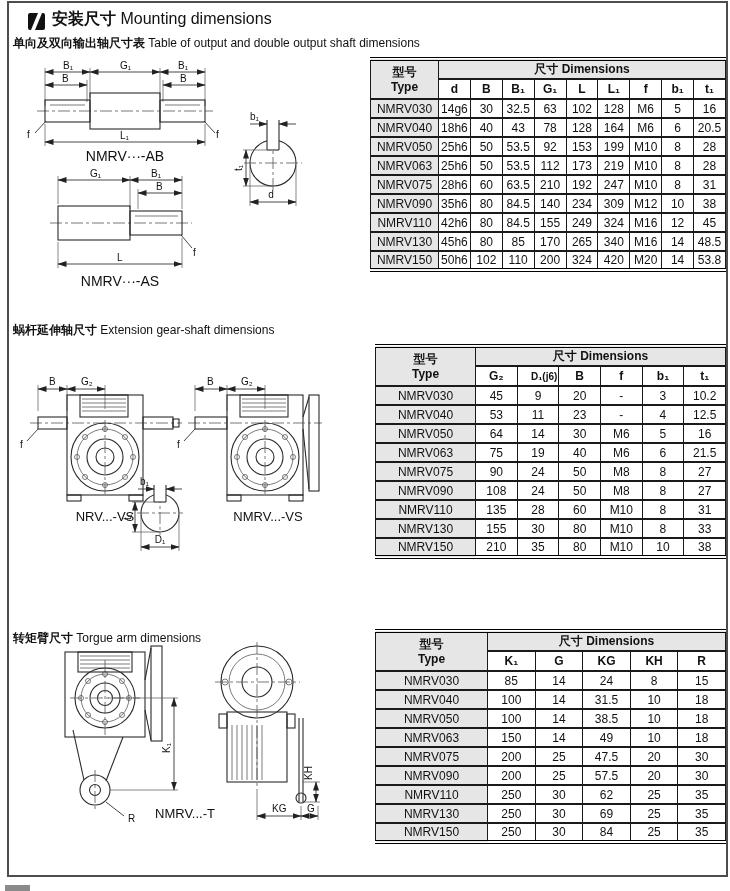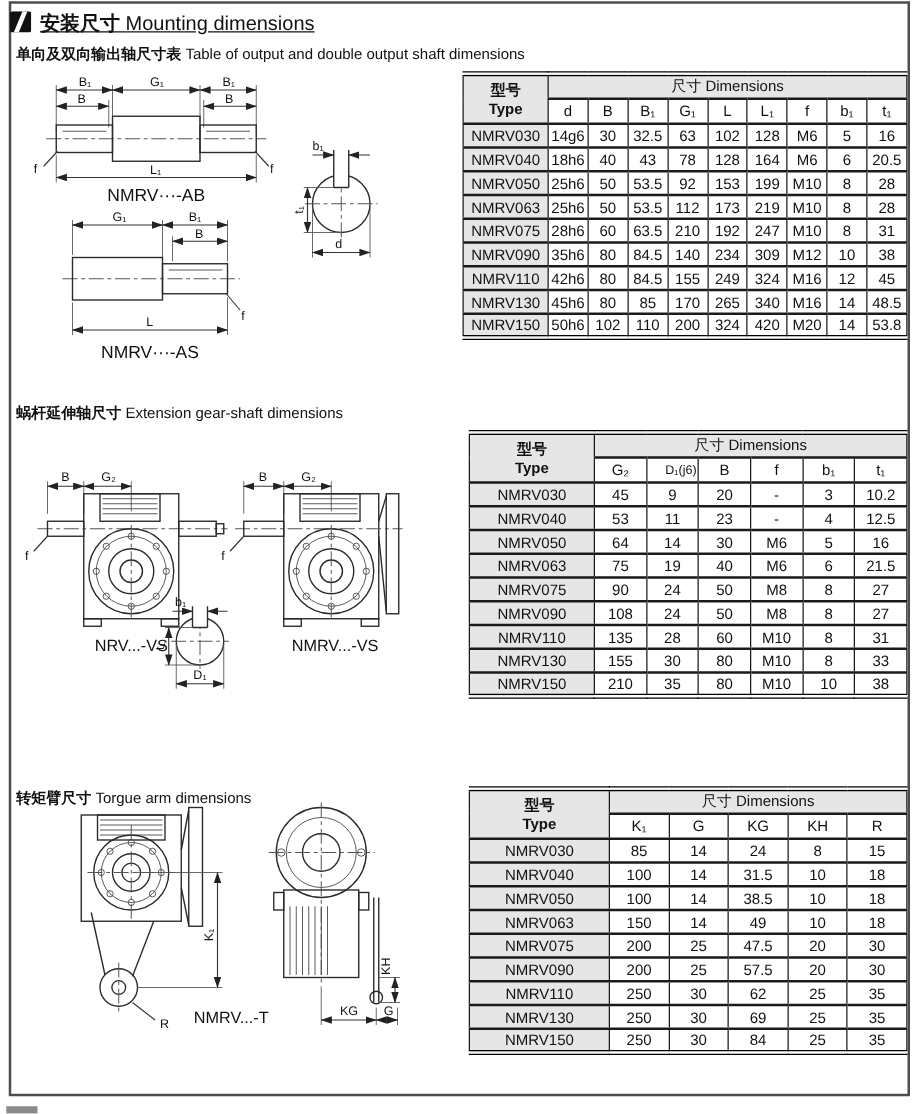--- a/index.html
+++ b/index.html
@@ -1,39 +1,39 @@
 <!DOCTYPE html>
 <html style="--header_gray: #e6e6e6; --table_border: #1a1a1a; --frame_border: #4d4d4d;"><head>
 <meta charset="utf-8">
 <style>
   * { margin:0; padding:0; box-sizing:border-box; }
   html,body { width:730px; height:891px; background:#fff; font-family:"Liberation Sans",sans-serif; color:#111; }
   #page { position:relative; width:730px; height:891px; background:#fff; overflow:hidden; }
   #frame { position:absolute; left:7px; top:1px; width:721px; height:876px; border:2px solid #4d4d4d; background:#fff; }
 
   
-  #hdr { position:absolute; left:8px; top:9px; display:flex; align-items:flex-start; gap:7px;text-decoration:underline; }
+  #hdr { position:absolute; left:28px; top:9px; display:flex; align-items:flex-end; gap:7px; }
   #hdr .ttl { font-size:16px; }
   #hdr .ttl .zh { font-weight:bold; }
   .sect { position:absolute; font-size:12px; }
   .sect .zh { font-weight:bold; }
   #sub1 { left:13px; top:35px; }
   #sub2 { left:13px; top:322px; }
   #sub3 { left:13px; top:602px;margin-top:28px; }
 
   
   .tblwrap { position:absolute;padding-left:42px; }
   #tw1 { left:328px; top:57px;  width:398px; }
   #tw2 { left:333px; top:344px; width:393px; }
   #tw3 { left:333px; top:629px; width:393px; }
   table.dim-table { width:100%; border-collapse:collapse; table-layout:fixed;
     border-top:4px double #000; border-bottom:4px double #000; }
   .dim-table th, .dim-table td { border:1px solid #1a1a1a; border-top-width:2px;
     text-align:center; font-size:12px; height:19px; padding:0 1px; background:#fff; }
-  .dim-table thead th { height:20px; font-weight:normal; }
+  .dim-table thead th { height:20px; font-weight:bold; }
   .dim-table th.type-cell { background:var(--header_gray,#e6e6e6); font-weight:bold; line-height:1.25; }
   .dim-table th.dims-cell { background:var(--header_gray,#e6e6e6); }
   .dim-table tbody th.rowlabel { background:var(--header_gray,#e6e6e6); font-weight:normal; }
   #tw1 col.c-type { width:68px; }
   #tw2 col.c-type { width:100px; }
   #tw3 col.c-type { width:112px; }
   #tw2 tr.cols th:nth-child(2) { font-size:10px;text-align:right; }
 
   
   .draw { position:absolute; }

